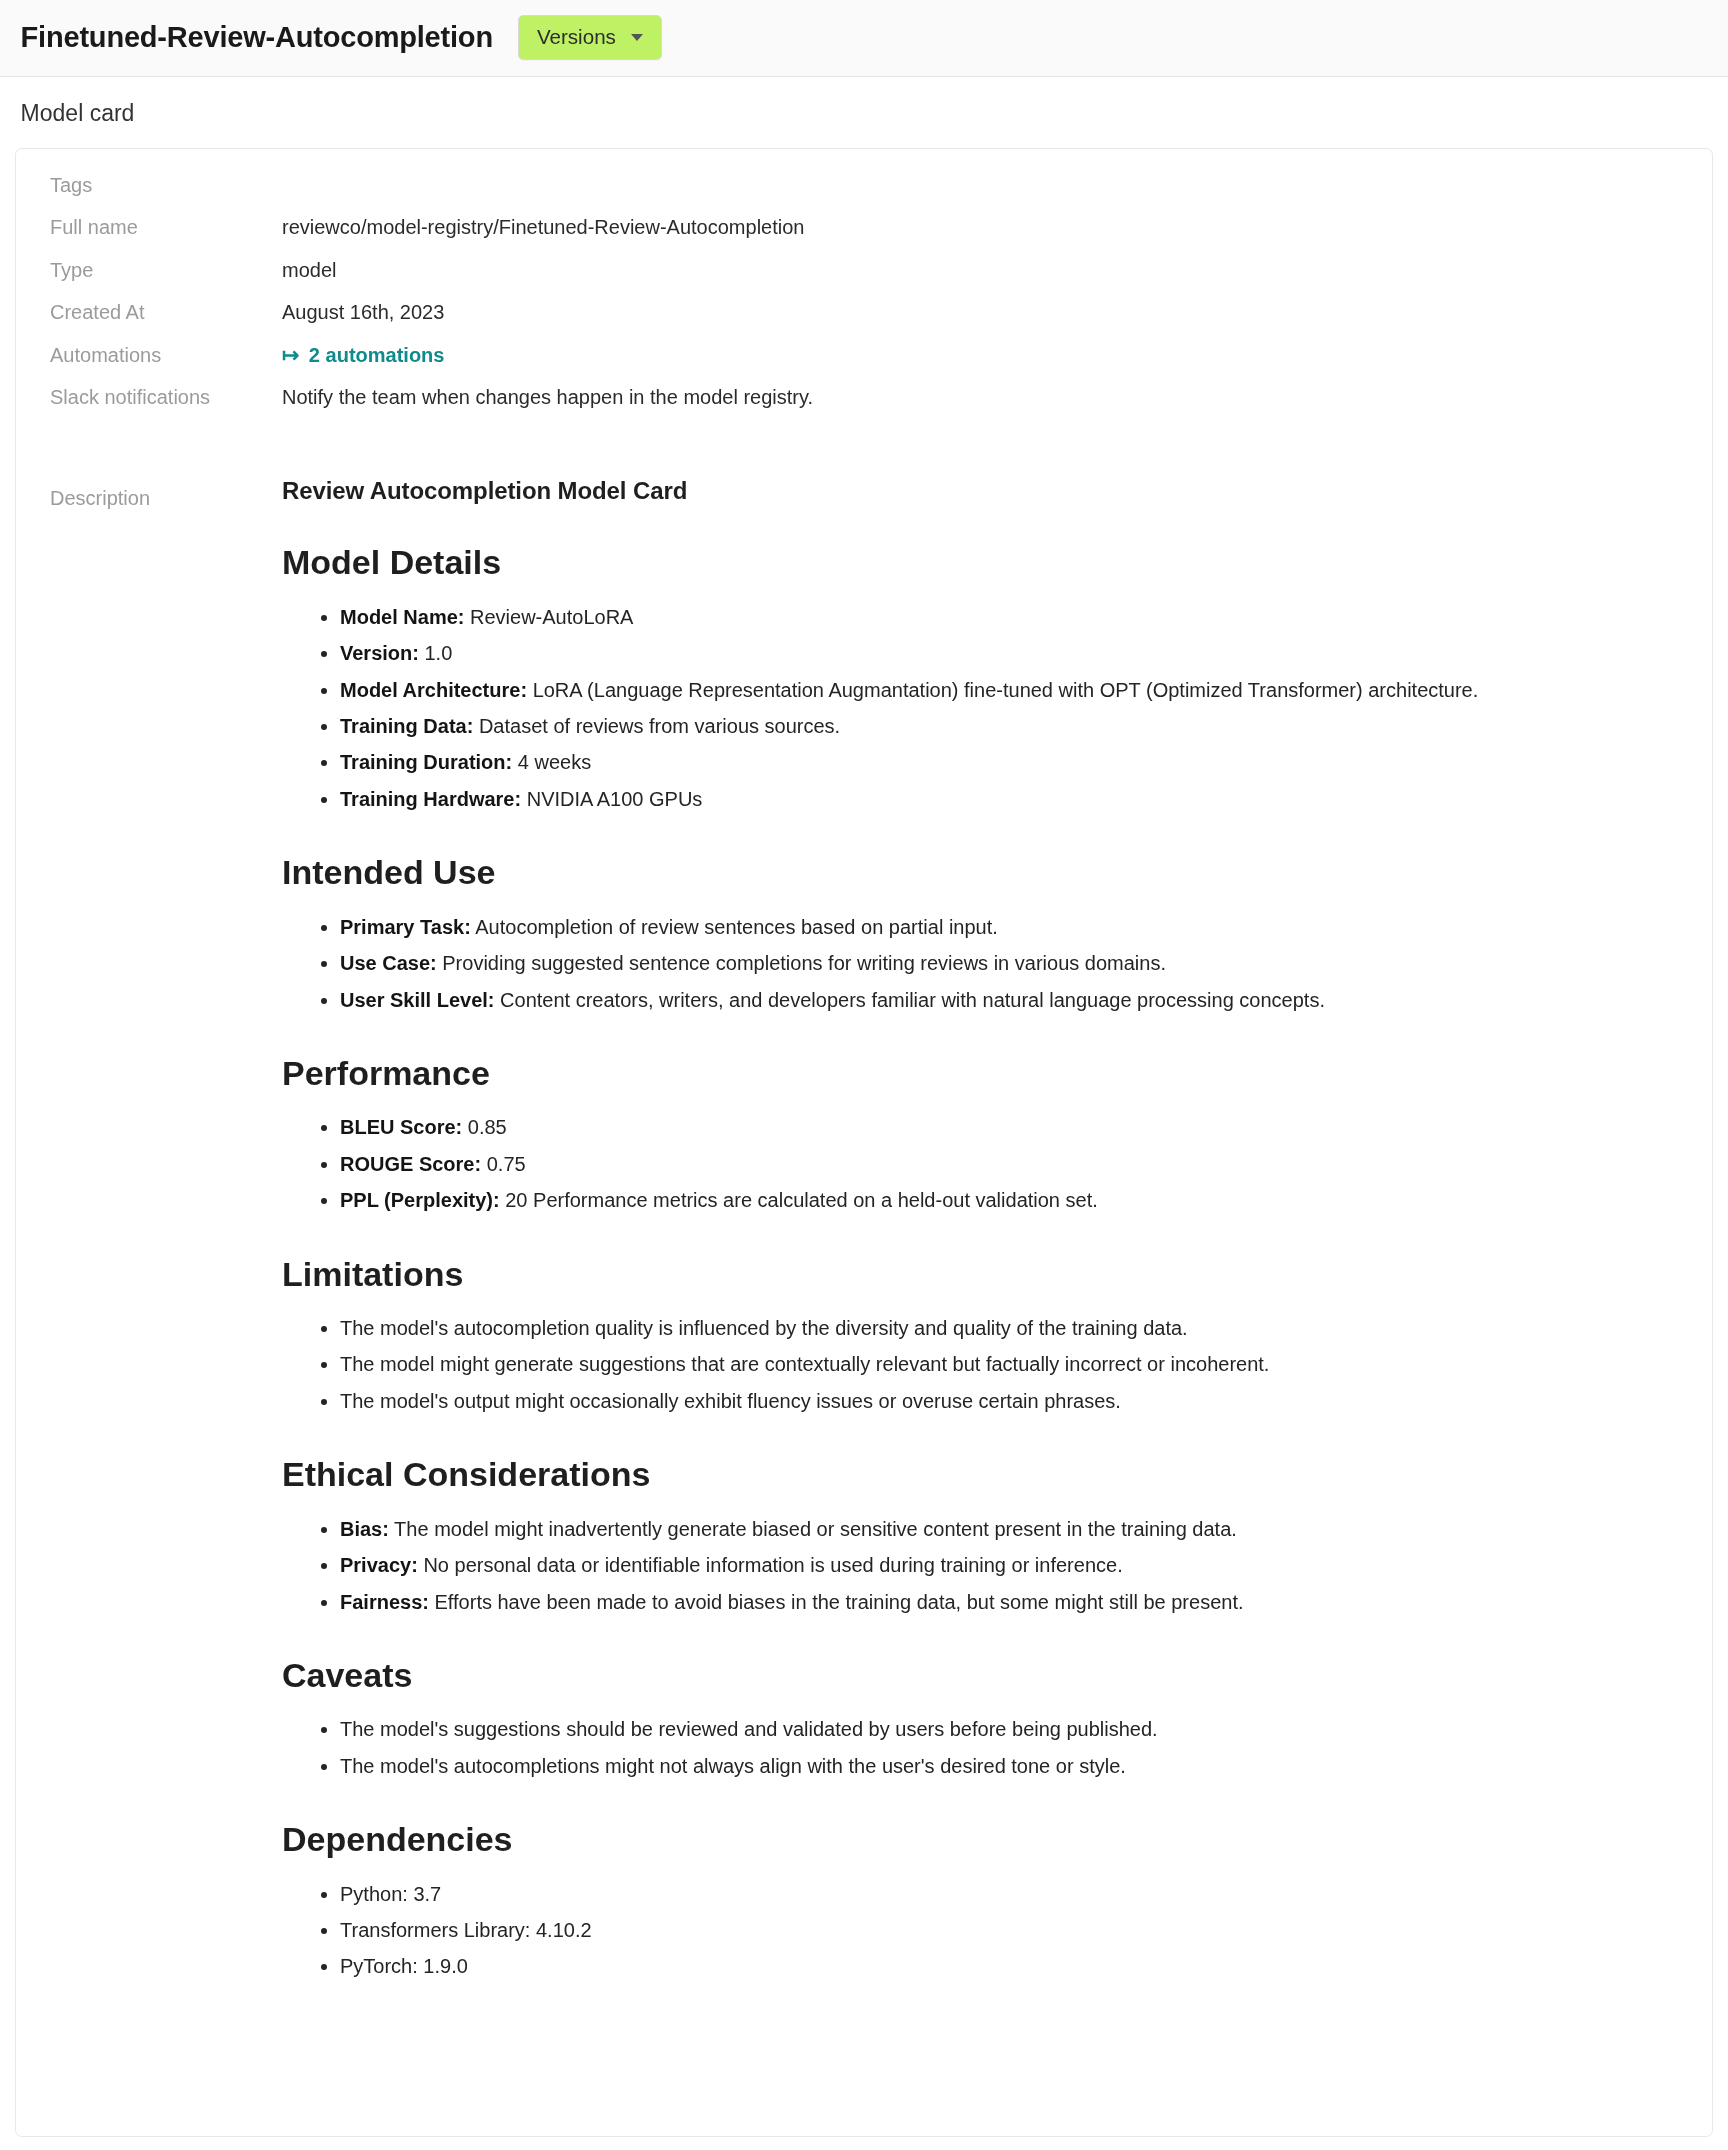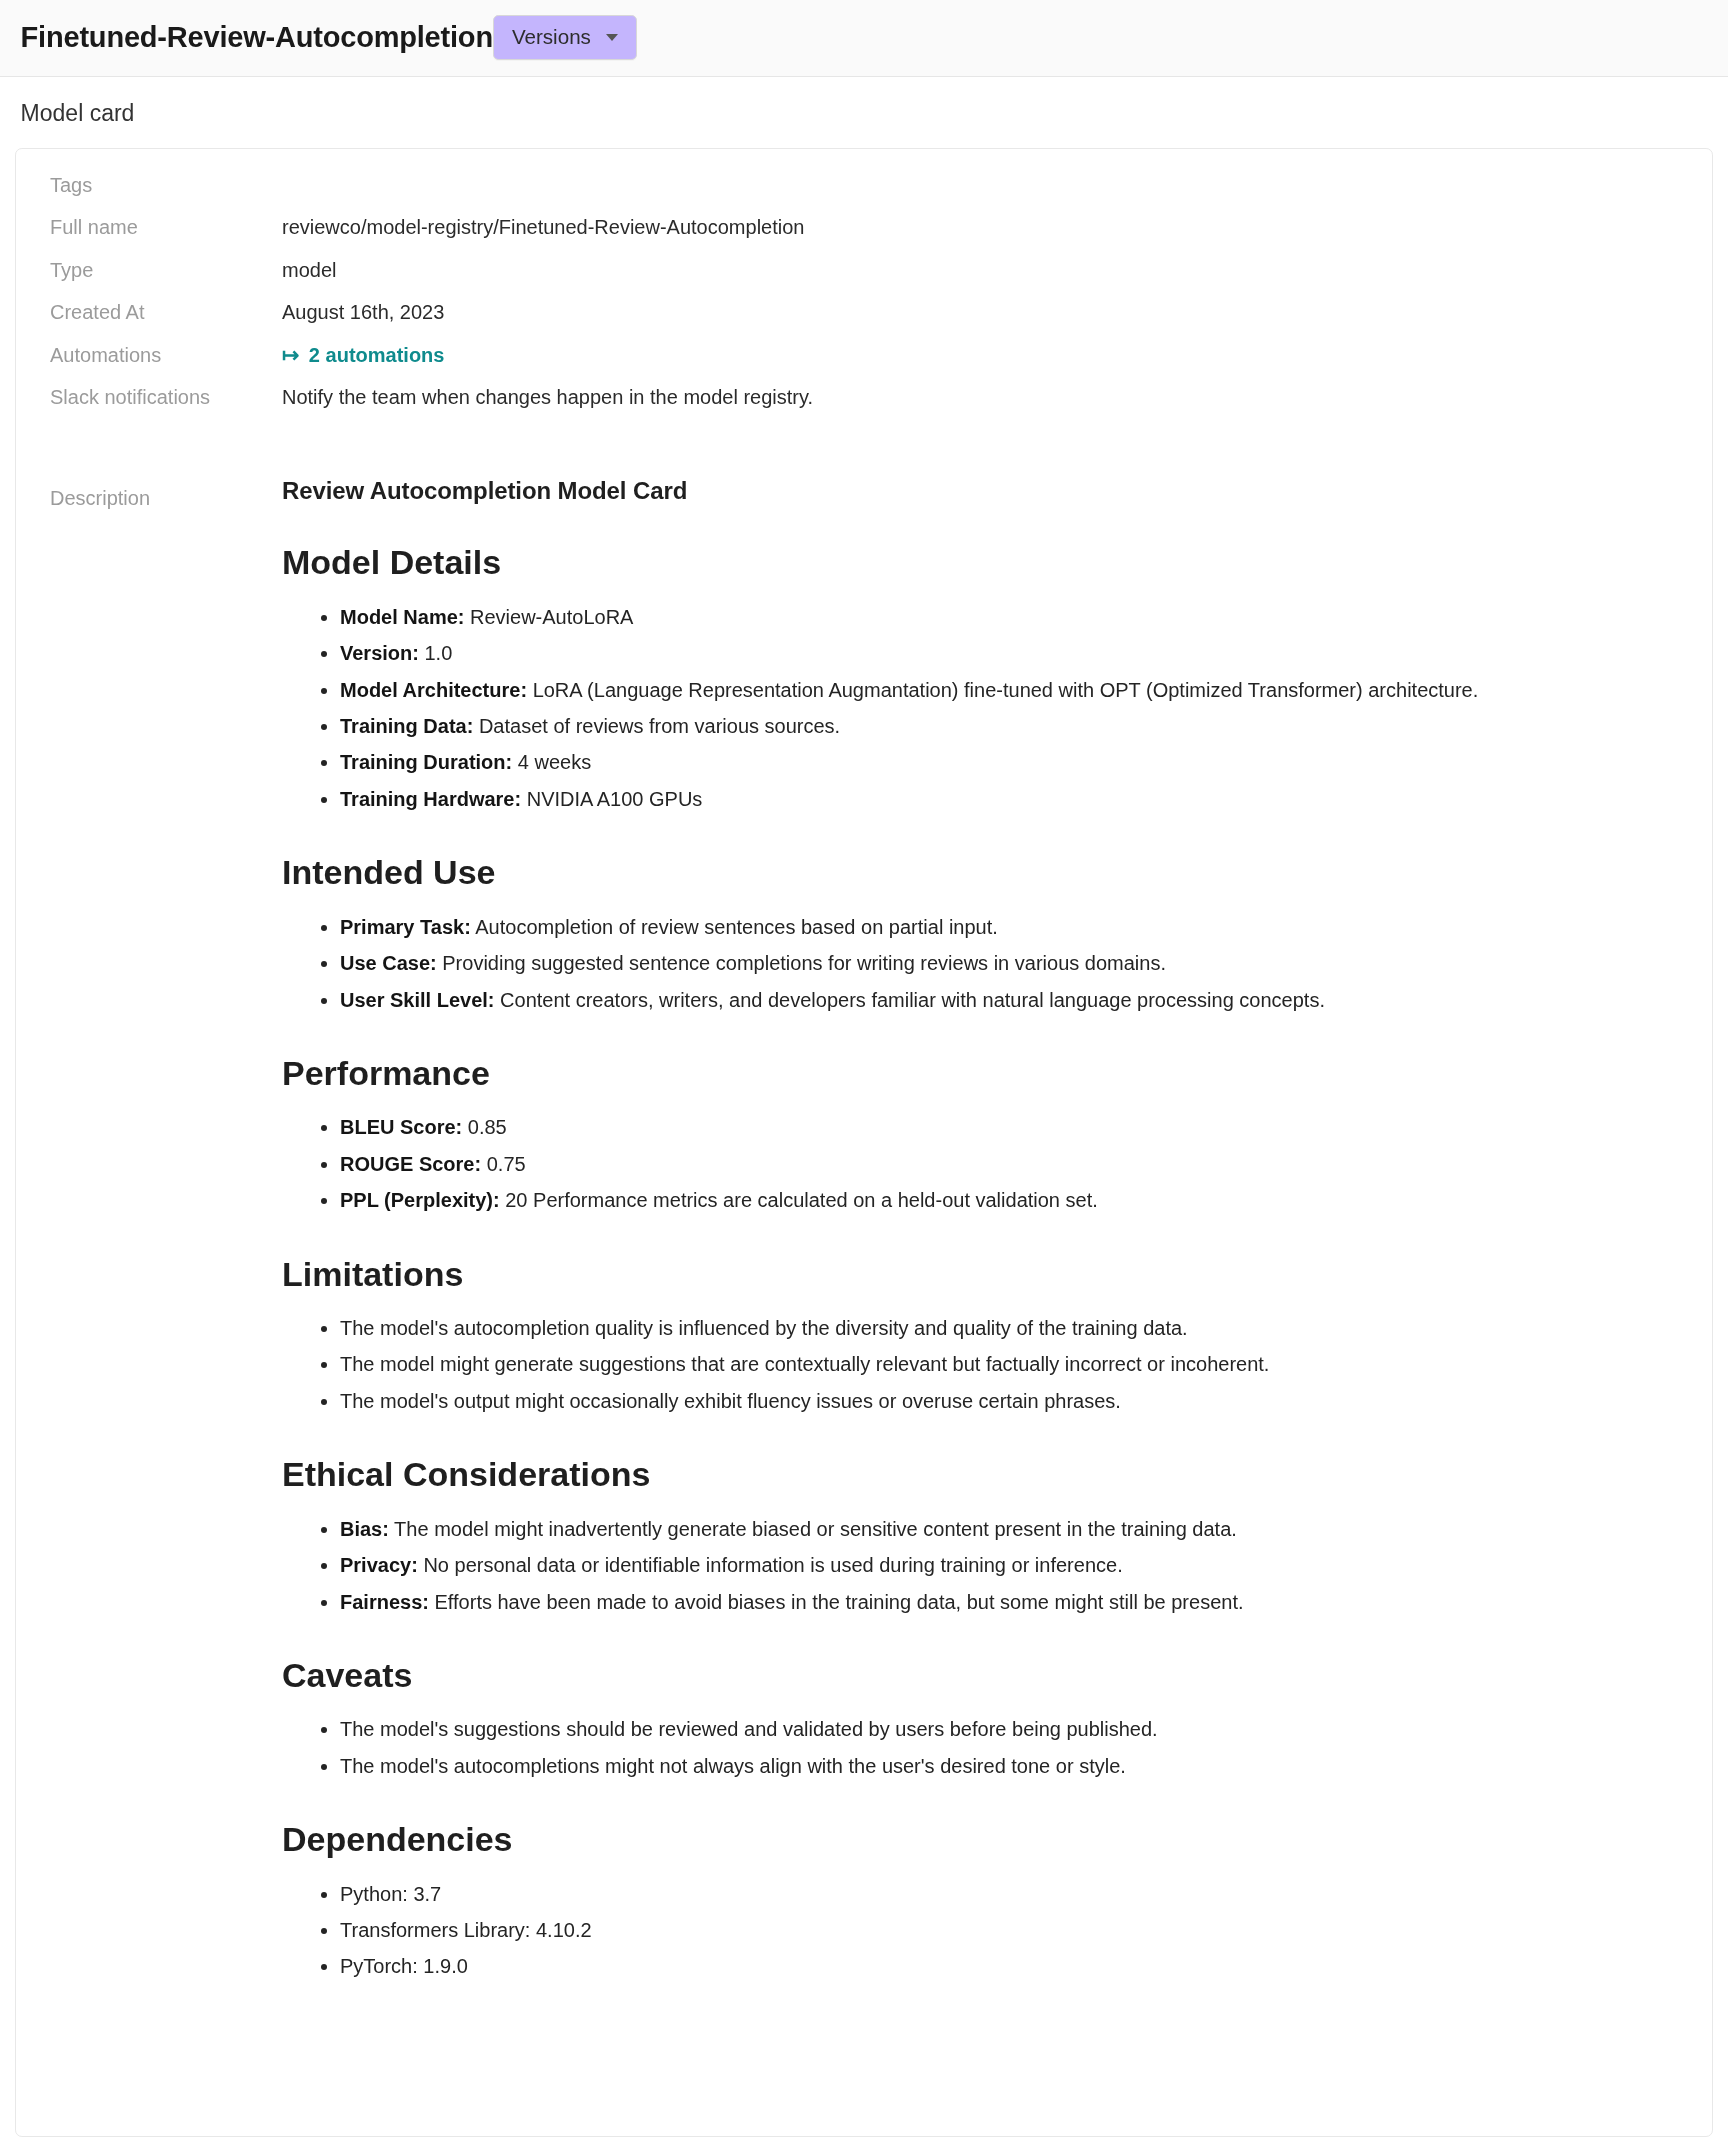--- a/index.html
+++ b/index.html
@@ -9,37 +9,38 @@
     background: #ffffff;
     font-family: "Liberation Sans", sans-serif;
     color: #1f2937;
     -webkit-font-smoothing: antialiased;
   }
 
   
   .topbar {
     display: flex;
     align-items: center;
+    gap: 25px;
     padding: 13.7px 20.6px 15px 20.6px;
     background: #fafafa;
     border-bottom: 1.4px solid #e6e6e6;
     height: 77px;
   }
   .page-title {
     font-size: 29px;
     font-weight: bold;
     color: #1a1a1a;
     letter-spacing: -0.2px;
     white-space: nowrap;
   }
   .versions-btn {
     display: inline-flex;
     align-items: center;
     gap: 15px;
-    background: #c4b5fd;
+    background: #bef264;
     border: 1.4px solid #d8d8d8;
     border-radius: 5.5px;
     padding: 9.6px 18px;
     font-size: 20.6px;
     color: #2d2d2d;
     cursor: pointer;
     box-shadow: 0 0.7px 0.7px rgba(0,0,0,0.03);
     text-align: center;
   }
   .caret {

